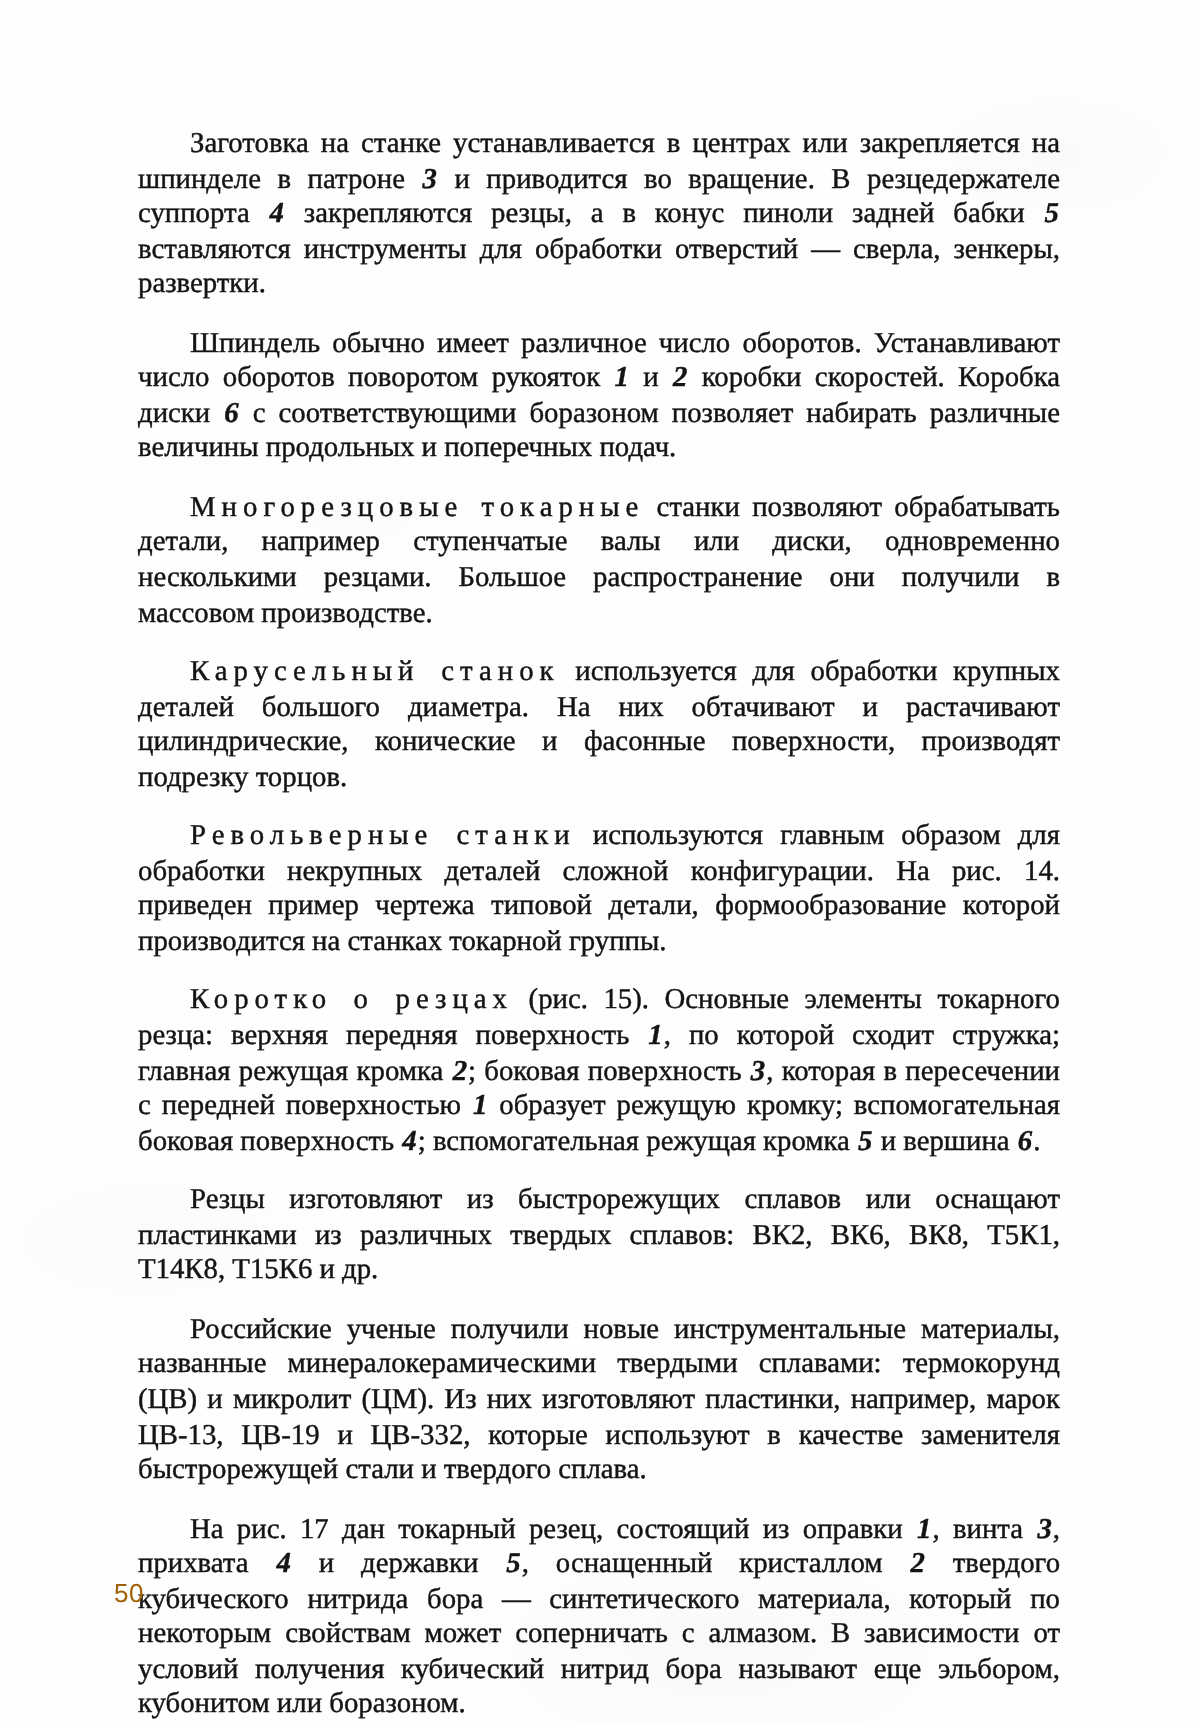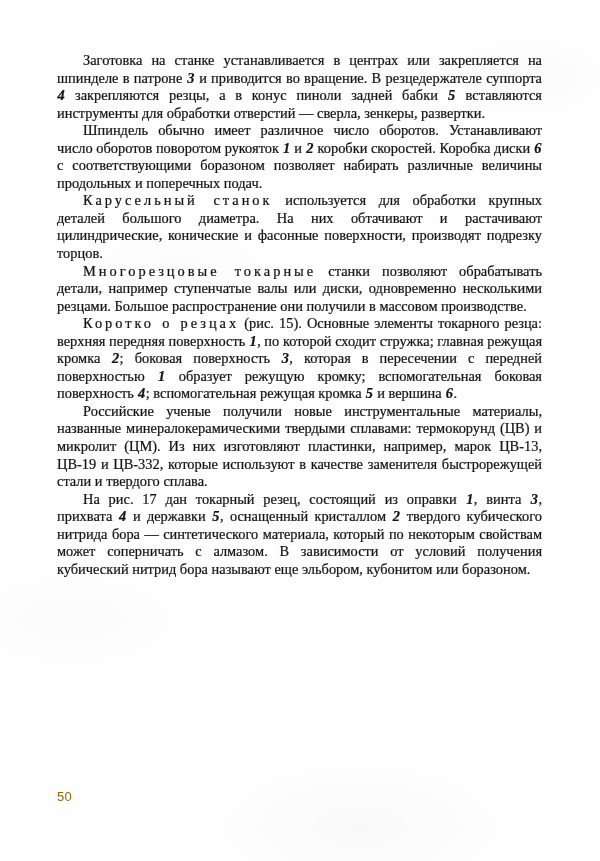--- a/index.html
+++ b/index.html
@@ -35,21 +35,21 @@
   }
 
   .text-column {
     position: absolute;
     left: 57px;
     top: 52px;
     width: 485px;
   }
 
   p.para {
-    margin: 0;
+    margin: 12px;
     text-align: justify;
     text-justify: inter-word;
     font-size: 14.4px;
     line-height: 17.55px;
     color: #141414;
     text-indent: 26px;
     hyphens: manual;
     -webkit-hyphens: manual;
     font-weight: 500;
   }
@@ -86,22 +86,24 @@
 <body>
 
 <div class="page">
 
   <div class="scan-noise"></div>
 
   <div class="text-column">
 
   <p class="para"><span>Заготовка на станке устанавливается в центрах или закрепляется на шпинделе в патроне </span><i class="num">3</i><span> и приводится во вращение. В резцедержателе суппорта </span><i class="num">4</i><span> закрепляются резцы, а в конус пиноли задней бабки </span><i class="num">5</i><span> вставляются инструменты для обработки отверстий — сверла, зенкеры, развертки.</span></p>
       <p class="para"><span>Шпиндель обычно имеет различное число оборотов. Устанавливают число оборотов поворотом рукояток </span><i class="num">1</i><span> и </span><i class="num">2</i><span> коробки скоростей. Коробка диски </span><i class="num">6</i><span> с соответствующими боразоном позволяет набирать различные величины продольных и поперечных подач.</span></p>
+      <p class="para"><span class="spaced">Многорезцовые  токарные</span><span> станки позволяют обрабатывать детали, например ступенчатые валы или диски, одновременно несколькими резцами. Большое распространение они получили в массовом производстве.</span></p>
       <p class="para"><span class="spaced">Карусельный  станок</span><span> используется для обработки крупных деталей большого диаметра. На них обтачивают и растачивают цилиндрические, конические и фасонные поверхности, производят подрезку торцов.</span></p>
-      <p class="para"><span class="spaced">Многорезцовые  токарные</span><span> станки позволяют обрабатывать детали, например ступенчатые валы или диски, одновременно несколькими резцами. Большое распространение они получили в массовом производстве.</span></p>
+      <p class="para"><span class="spaced">Револьверные  станки</span><span> используются главным образом для обработки некрупных деталей сложной конфигурации. На рис. 14. приведен пример чертежа типовой детали, формообразование которой производится на станках токарной группы.</span></p>
       <p class="para"><span class="spaced">Коротко о  резцах</span><span> (рис. 15). Основные элементы токарного резца: верхняя передняя поверхность </span><i class="num">1</i><span>, по которой сходит стружка; главная режущая кромка </span><i class="num">2</i><span>; боковая поверхность </span><i class="num">3</i><span>, которая в пересечении с передней поверхностью </span><i class="num">1</i><span> образует режущую кромку; вспомогательная боковая поверхность </span><i class="num">4</i><span>; вспомогательная режущая кромка </span><i class="num">5</i><span> и вершина </span><i class="num">6</i><span>.</span></p>
+      <p class="para"><span>Резцы изготовляют из быстрорежущих сплавов или оснащают пластинками из различных твердых сплавов: ВК2, ВК6, ВК8, Т5К1, Т14К8, Т15К6 и др.</span></p>
       <p class="para"><span>Российские ученые получили новые инструментальные материалы, названные минералокерамическими твердыми сплавами: термокорунд (ЦВ) и микролит (ЦМ). Из них изготовляют пластинки, например, марок ЦВ-13, ЦВ-19 и ЦВ-332, которые используют в качестве заменителя быстрорежущей стали и твердого сплава.</span></p>
       <p class="para"><span>На рис. 17 дан токарный резец, состоящий из оправки </span><i class="num">1</i><span>, винта </span><i class="num">3</i><span>, прихвата </span><i class="num">4</i><span> и державки </span><i class="num">5</i><span>, оснащенный кристаллом </span><i class="num">2</i><span> твердого кубического нитрида бора — синтетического материала, который по некоторым свойствам может соперничать с алмазом. В зависимости от условий получения кубический нитрид бора называют еще эльбором, кубонитом или боразоном.</span></p>
     </div>
 
   <div class="page-number">50</div>
 
 </div>
 
 </body></html>

